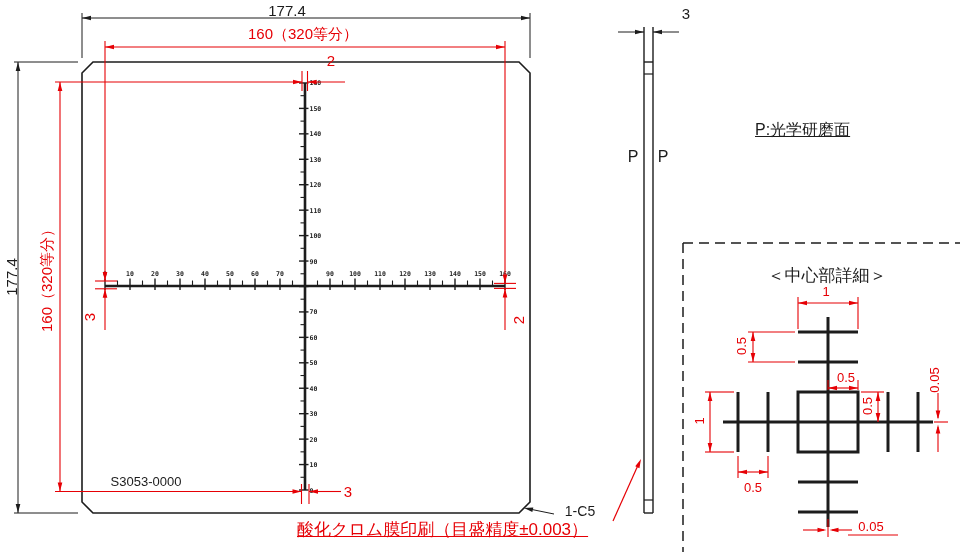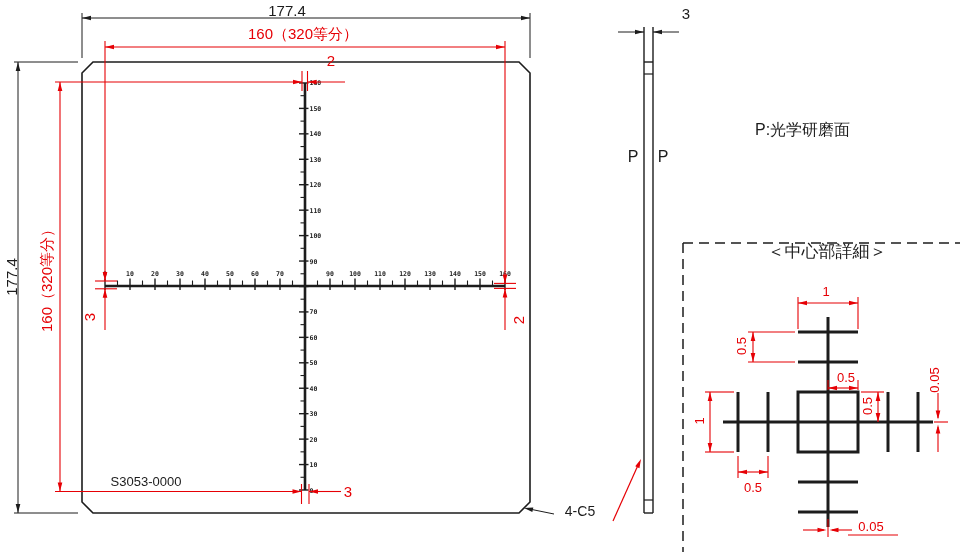--- a/index.html
+++ b/index.html
@@ -8,21 +8,21 @@
   #drawing{position:absolute;left:0;top:0;}
   .lbl{position:absolute;white-space:nowrap;color:#1c1c1c;font-size:15px;
        transform:translate(-50%,-50%);line-height:1;}
   .red{color:#e60005;}
   .rot{transform:translate(-50%,-50%) rotate(-90deg);}
   .bold{font-weight:normal;}
   .s13{font-size:13px;}
   .s14{font-size:14px;}
   .s16{font-size:16px;}
   .s17{font-size:17px;}
-  .tl{transform:none;} 
+  .tl{transform:none;text-decoration:underline;} 
 </style>
 </head>
 <body>
 
 <div id="stage">
   <svg id="drawing" width="960" height="552" viewBox="0 0 960 552">
       <g>
         <polygon points="93,62 519,62 530,73 530,502 519,513 93,513 82,502 82,73" fill="none" stroke="#1c1c1c" stroke-width="1.6"></polygon>
       </g>
       <g>
@@ -254,29 +254,30 @@
 
   <div class="lbl" style="left:287px;top:10px">177.4</div>
   <div class="lbl red" style="left:303px;top:33px">160（320等分）</div>
   <div class="lbl rot" style="left:11px;top:277px">177.4</div>
   <div class="lbl red rot" style="left:46px;top:277px">160（320等分）</div>
   <div class="lbl red" style="left:331px;top:60px">2</div>
   <div class="lbl red" style="left:348px;top:491px">3</div>
   <div class="lbl red rot" style="left:89px;top:317px">3</div>
   <div class="lbl red rot" style="left:518px;top:320px">2</div>
   <div class="lbl bold s13" style="left:146px;top:481px">S3053-0000</div>
-  <div class="lbl s14" style="left:580px;top:511px">4-C5</div>
+  <div class="lbl s14" style="left:580px;top:511px">1-C5</div>
 
   <div class="lbl" style="left:686px;top:13px">3</div>
   <div class="lbl s16" style="left:633px;top:157px">P</div>
   <div class="lbl s16" style="left:663px;top:157px">P</div>
 
   <div class="lbl s16 tl" style="left:755px;top:122px">P:光学研磨面</div>
-
-  <div class="lbl s17" style="left:827px;top:251px">＜中心部詳細＞</div>
+  <div class="lbl red s17 tl" style="left:297px;top:521px">酸化クロム膜印刷（目盛精度±0.003）</div>
+
+  <div class="lbl s17" style="left:827px;top:275px">＜中心部詳細＞</div>
   <div class="lbl red s13" style="left:826px;top:291px">1</div>
   <div class="lbl red s13 rot" style="left:741px;top:346px">0.5</div>
   <div class="lbl red s13" style="left:846px;top:377px">0.5</div>
   <div class="lbl red s13 rot" style="left:867px;top:406px">0.5</div>
   <div class="lbl red s13 rot" style="left:699px;top:421px">1</div>
   <div class="lbl red s13" style="left:753px;top:487px">0.5</div>
   <div class="lbl red s13 rot" style="left:934px;top:380px">0.05</div>
   <div class="lbl red s13" style="left:871px;top:526px">0.05</div>
 </div>
 

